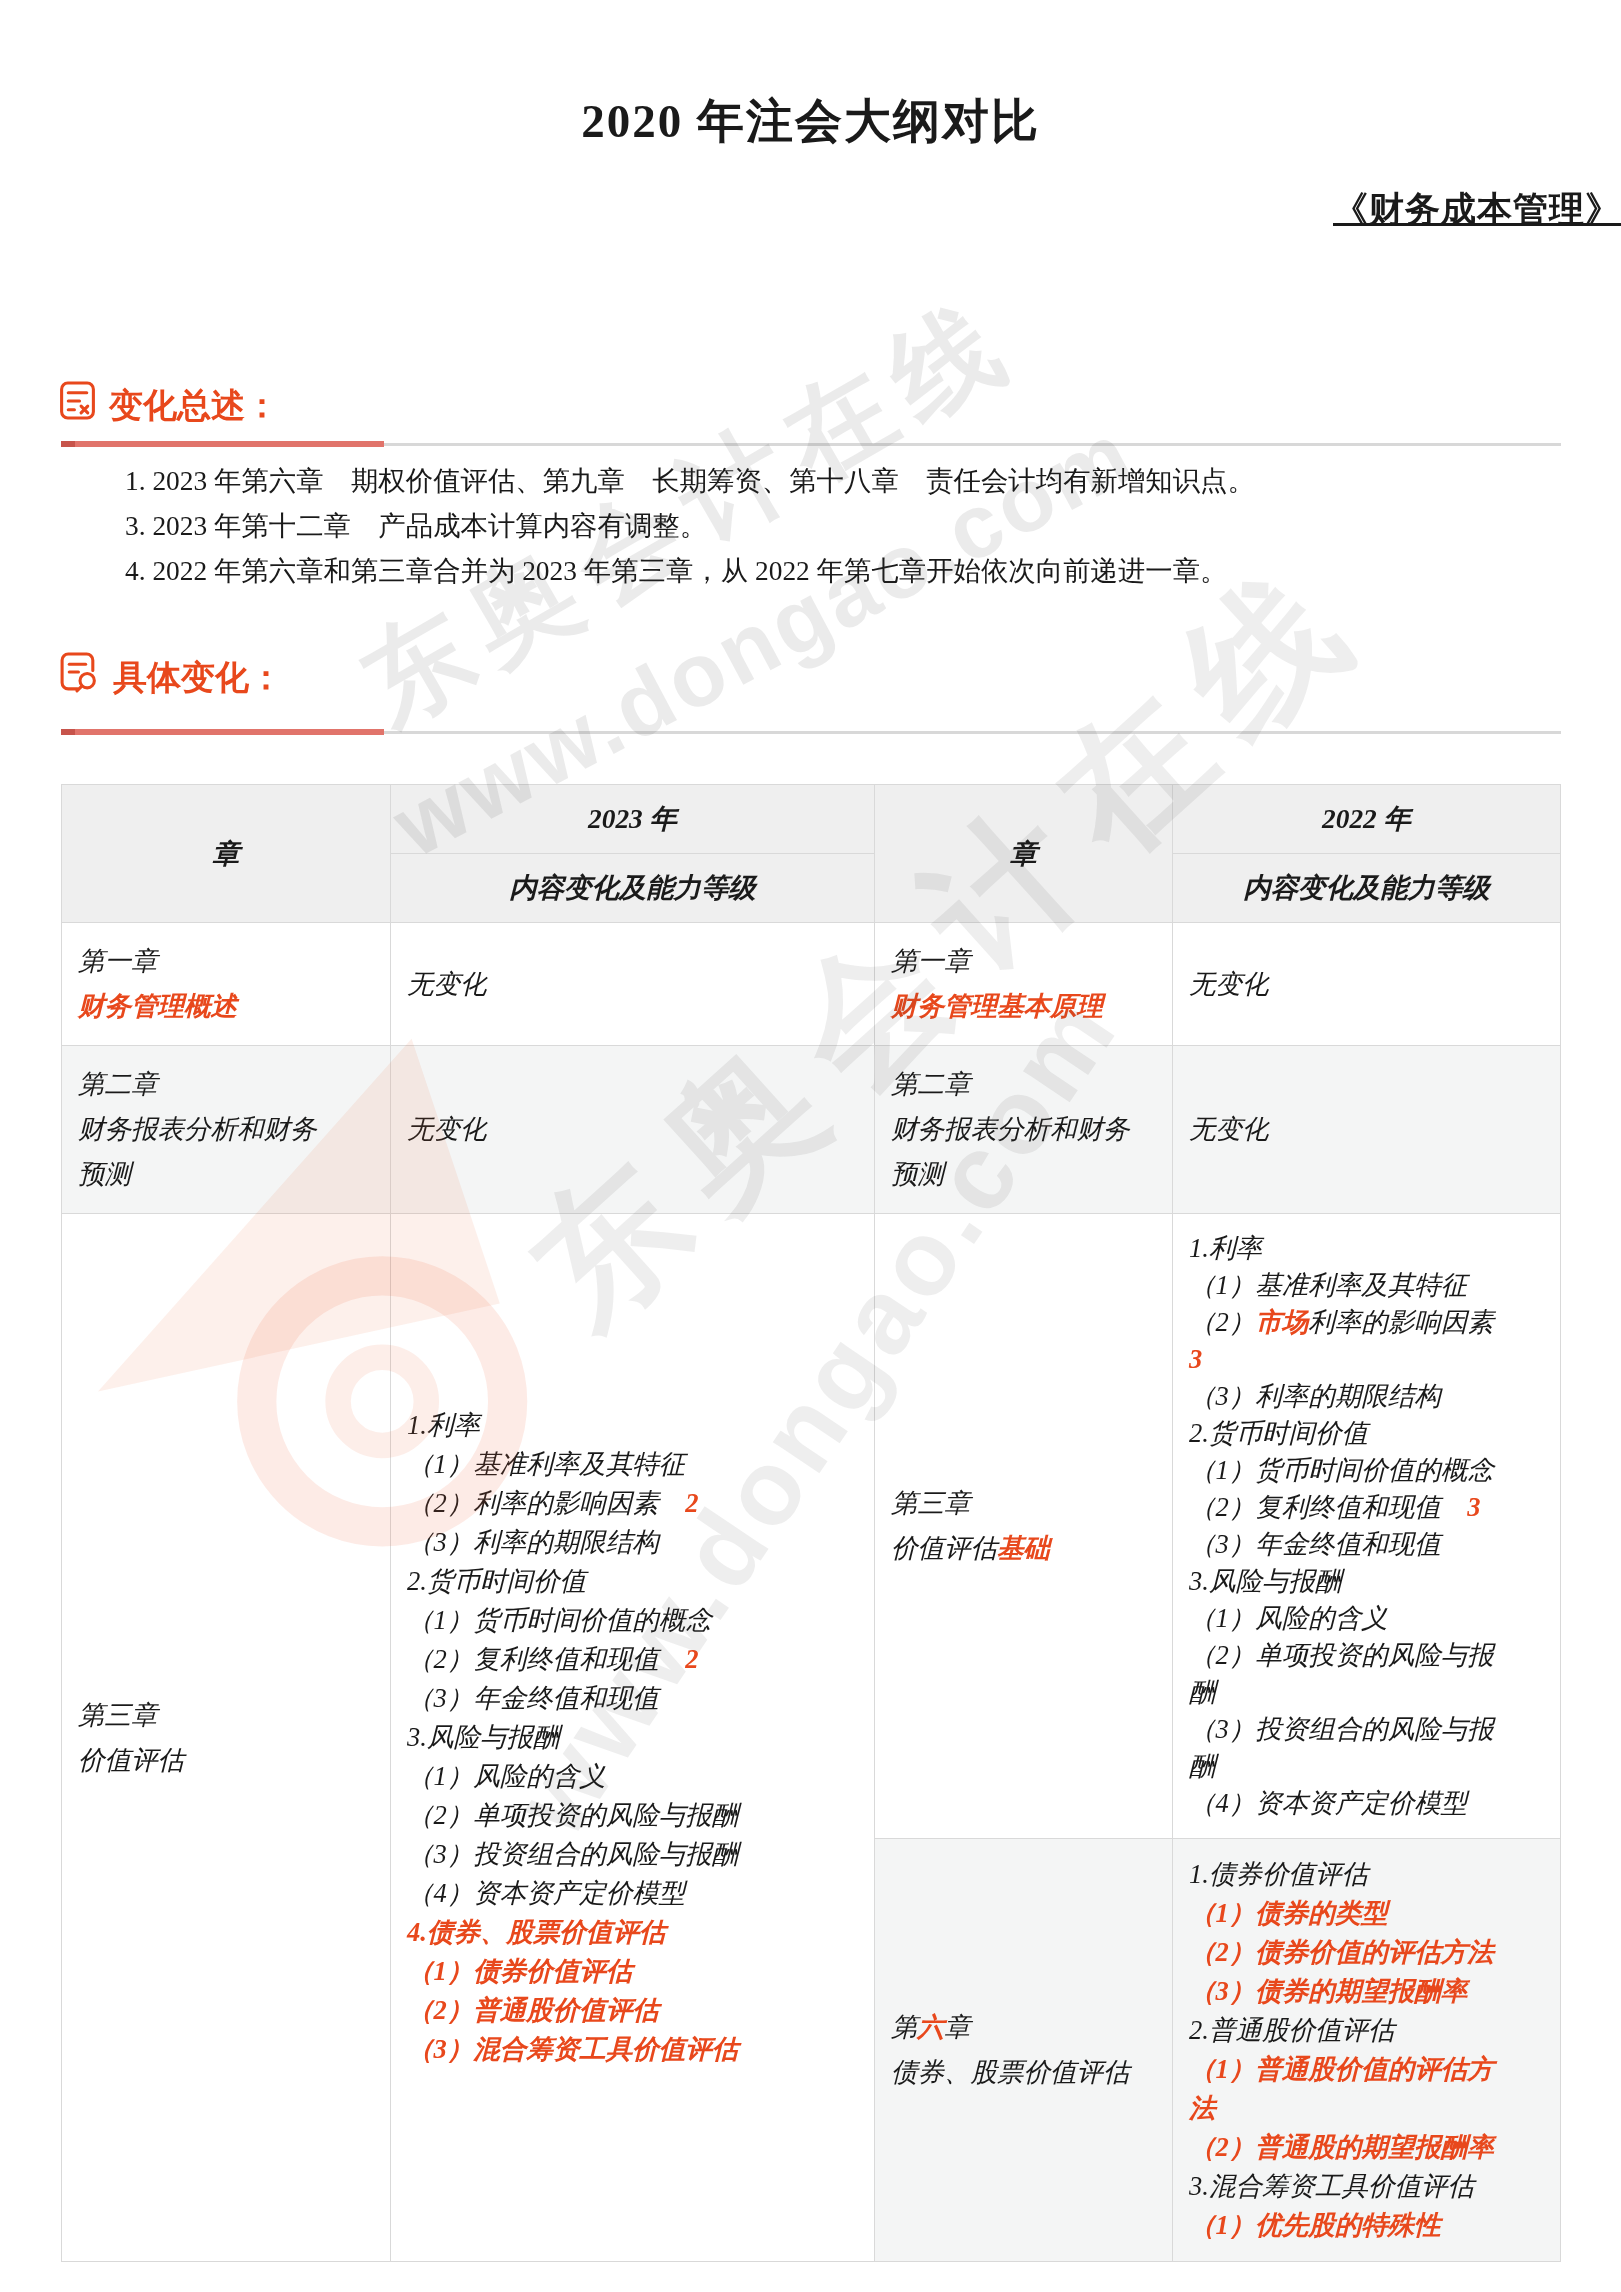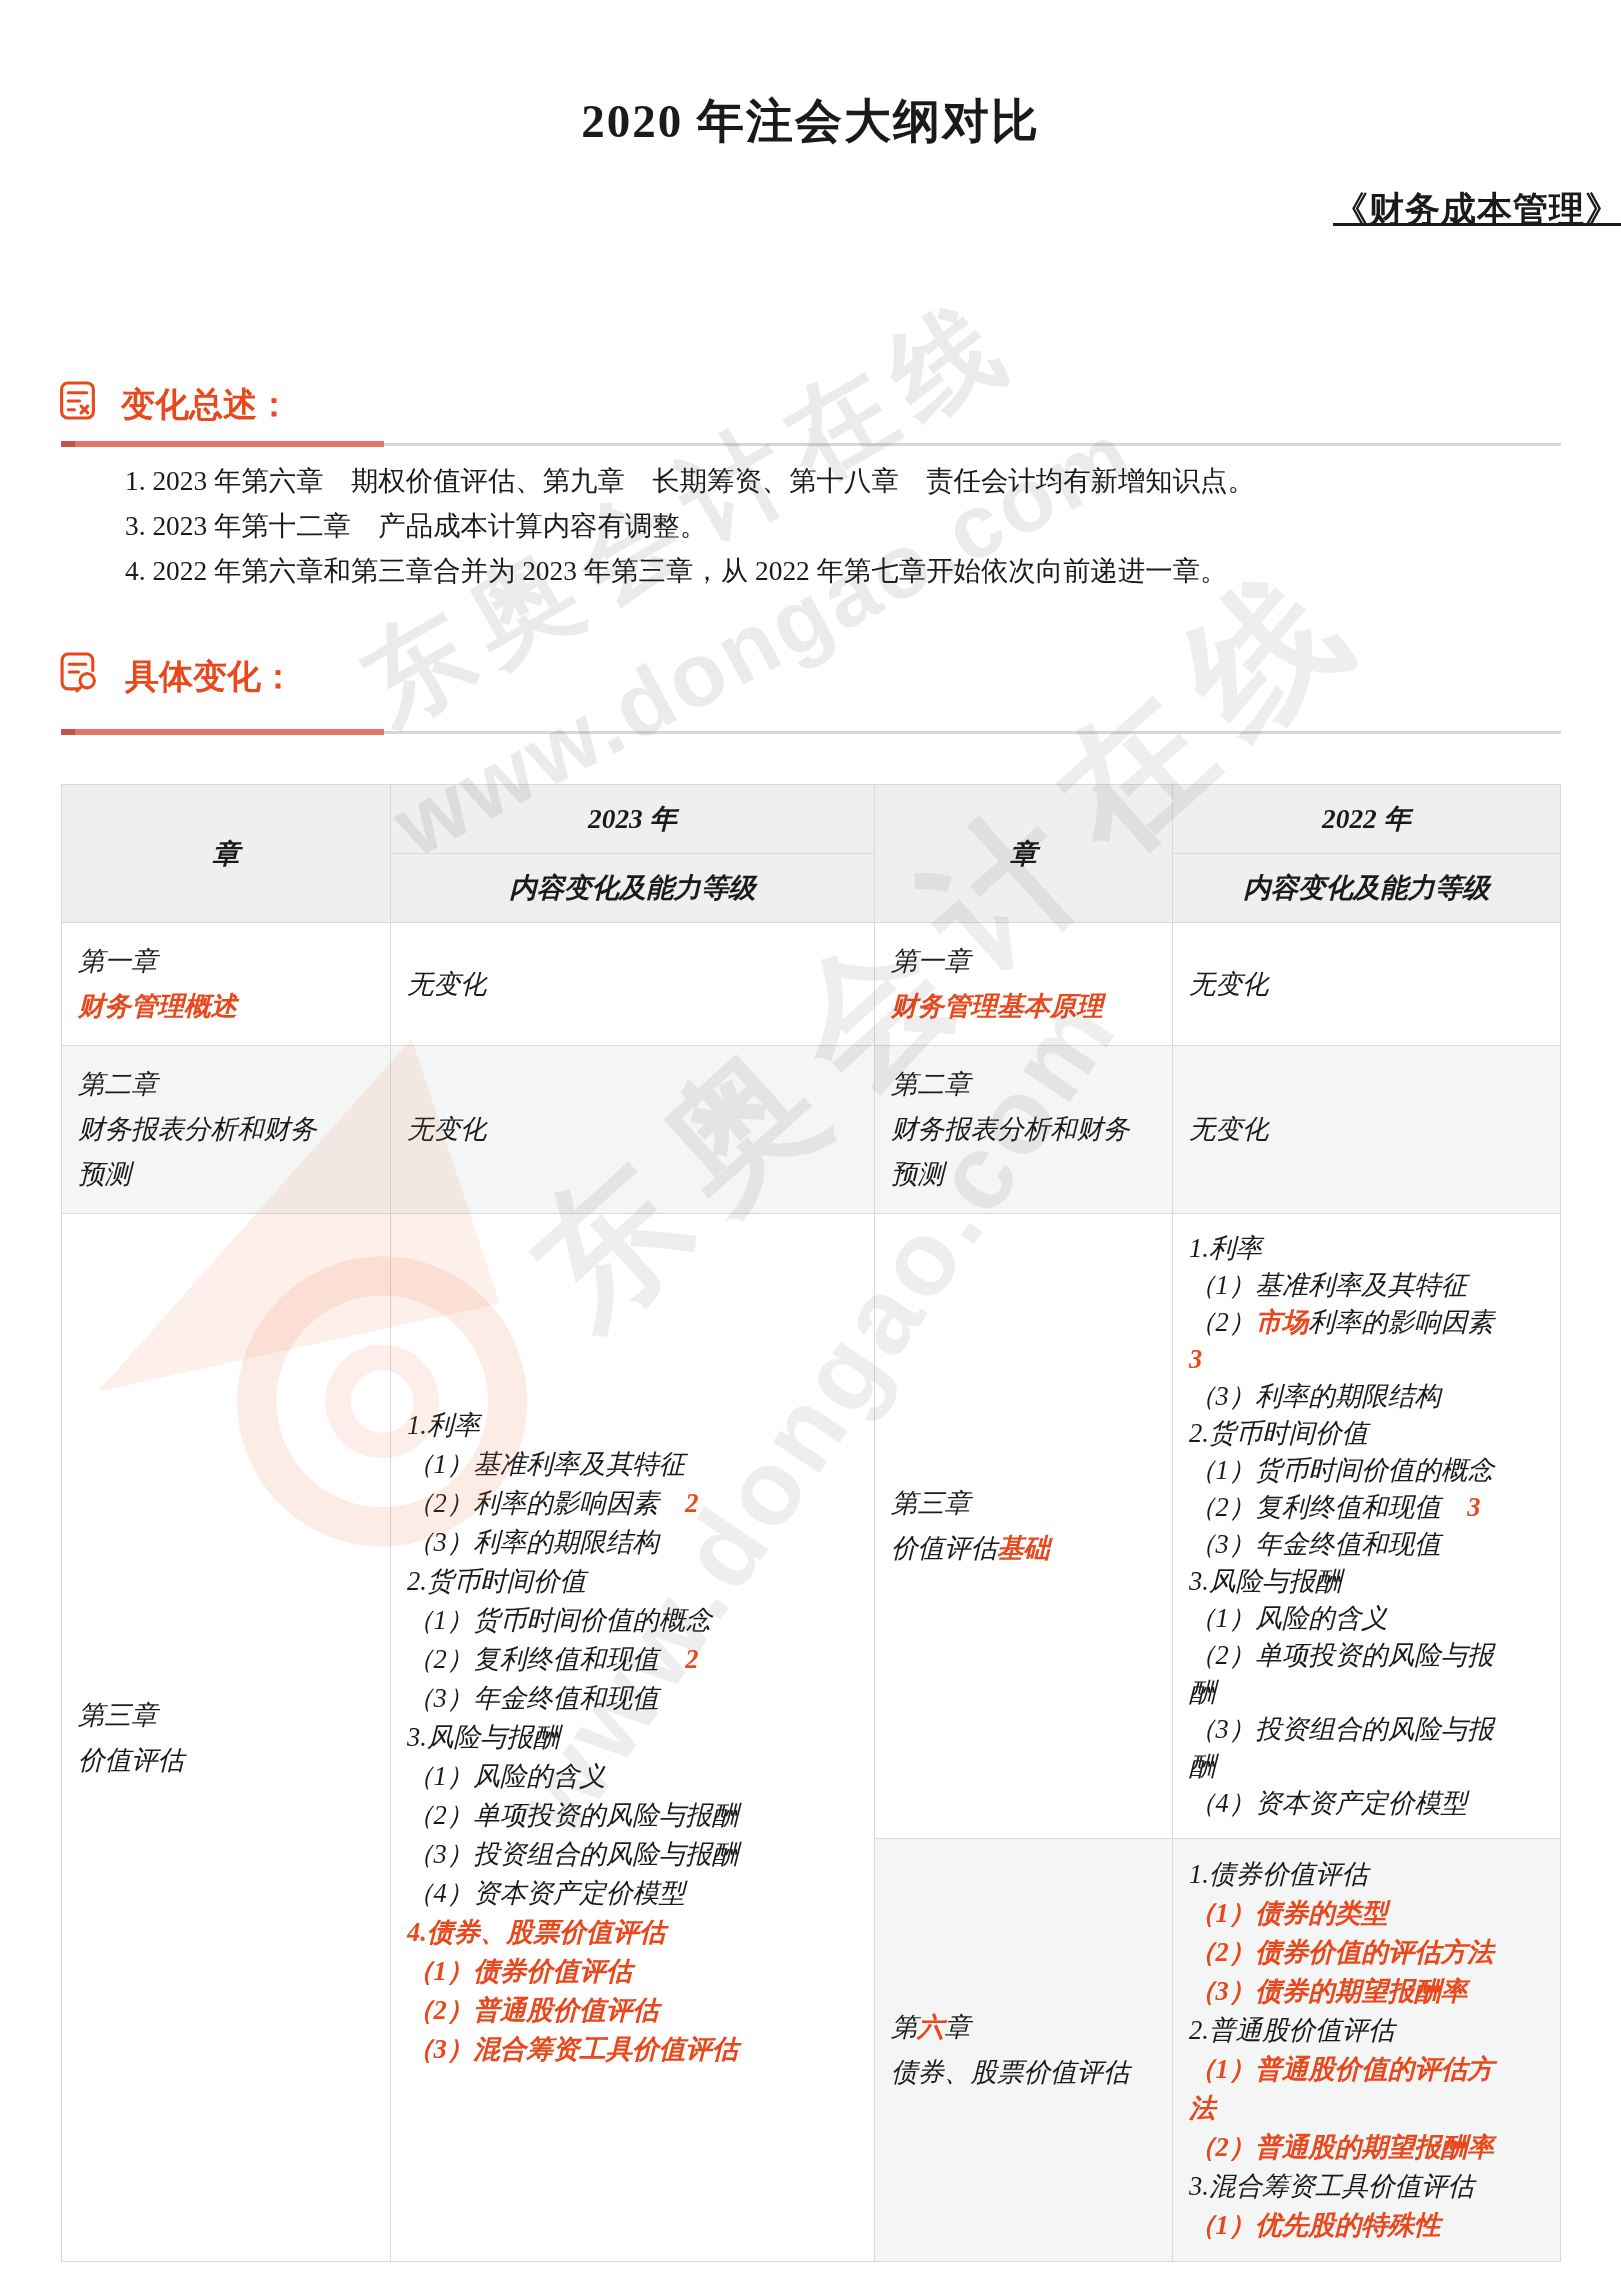--- a/index.html
+++ b/index.html
@@ -16,23 +16,23 @@
   .page{
     position:relative;width:1621px;height:2293px;background:#ffffff;
     font-family:"Liberation Serif","DejaVu Serif",serif;color:#1a1a1a;
     overflow:hidden;margin:0 auto;
   }
   
   .doc-title{position:absolute;top:90px;left:0;width:100%;text-align:center;
     font-size:47px;font-weight:700;letter-spacing:2px;}
   .doc-subtitle{position:absolute;top:186px;left:0;width:100%;text-align:right;
     font-size:35px;font-weight:700;letter-spacing:1px;text-decoration:underline;}
-  .sec-head{position:absolute;left:59px;display:flex;align-items:center;gap:25px;
+  .sec-head{position:absolute;left:59px;display:flex;align-items:center;gap:13px;
     color:var(--accent);font-size:34px;font-weight:700;
-    font-family:Liberation Serif, serif;}
+    font-family:Liberation Mono, monospace;}
   .sec-head .ico{flex:0 0 auto;display:block;color:var(--accent);}
   .sec1{top:380px;}
   .sec2{top:651px;}
   .rule{position:absolute;left:61px;width:1500px;height:7.8px;}
   .rule .red-seg{position:absolute;left:0;top:0;width:323px;height:5.9px;background:var(--rule-red);}
   .rule .red-seg::before{content:"";position:absolute;left:0;top:0;width:13.7px;height:5.9px;background:var(--rule-red-dark);}
   .rule .gray-seg{position:absolute;left:323px;right:0;top:2px;height:2.9px;background:var(--rule-gray);}
   .rule1{top:441px;}
   .rule2{top:729px;}
   

